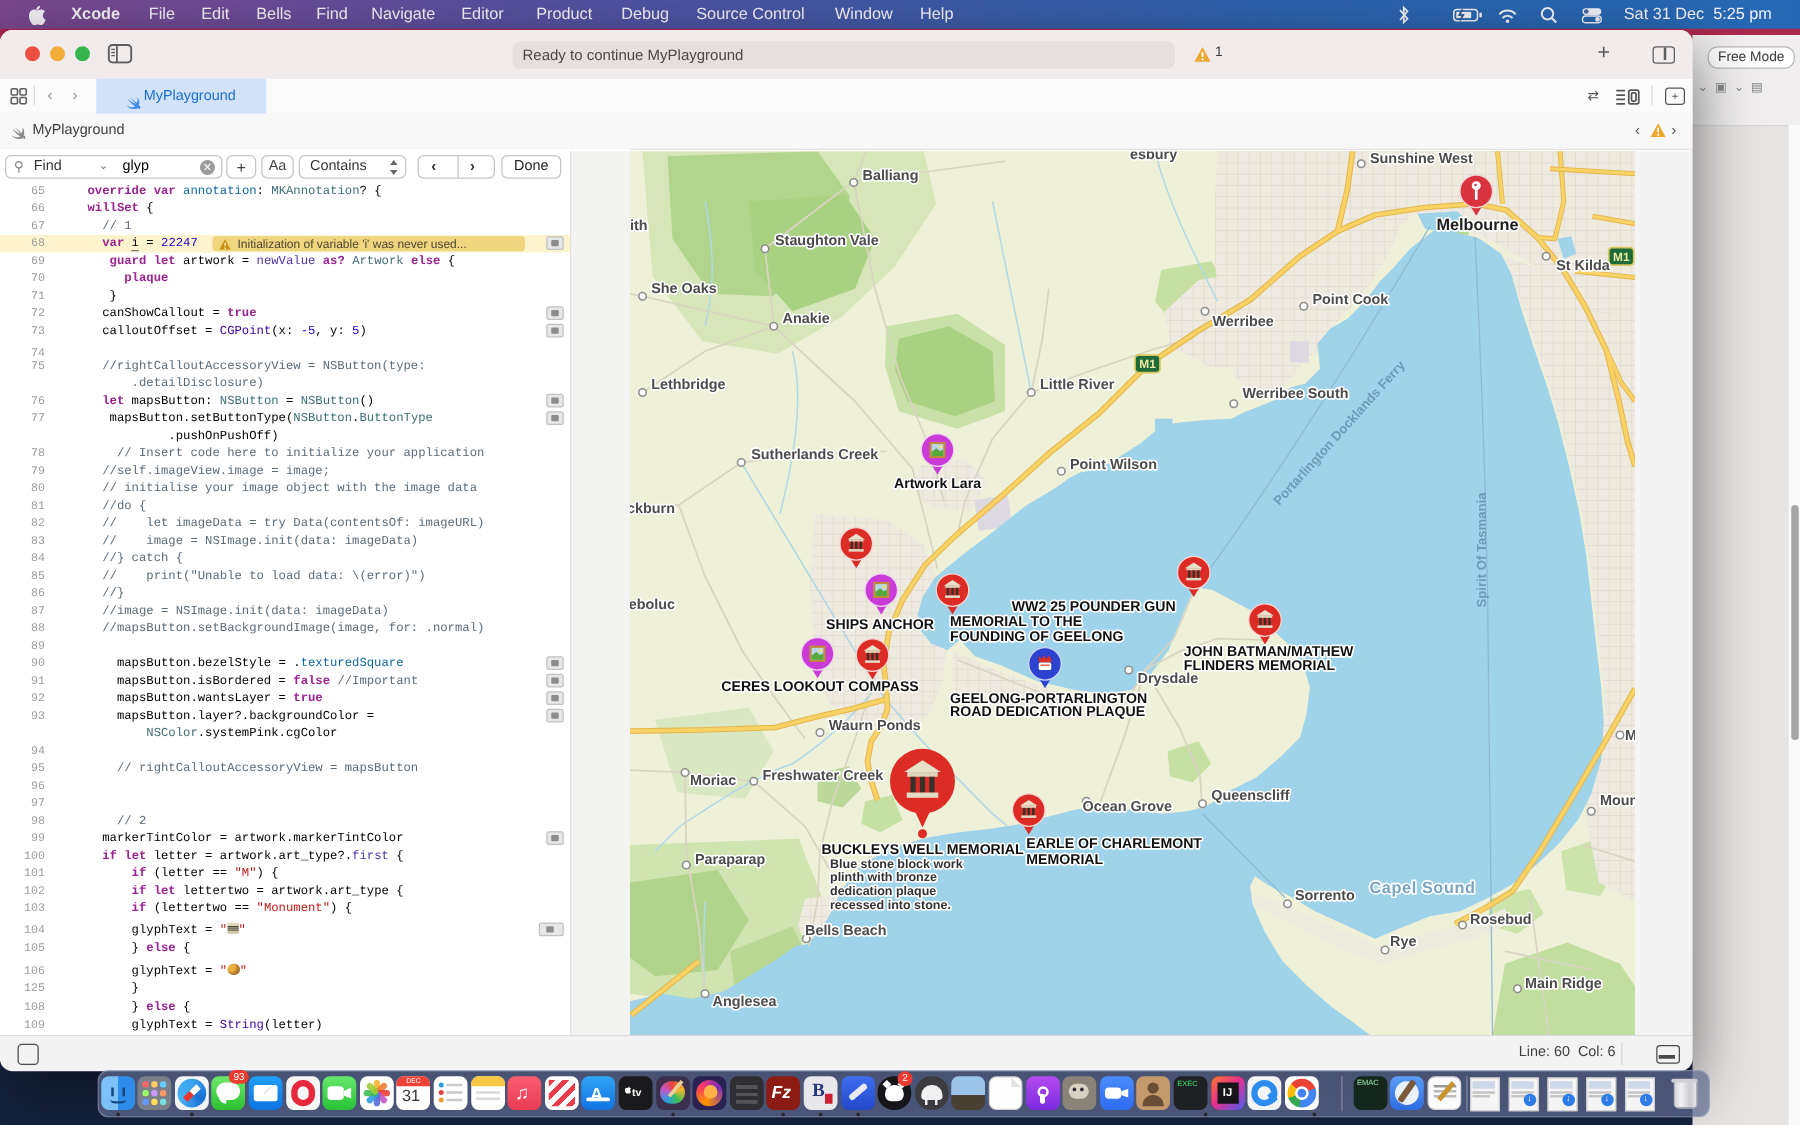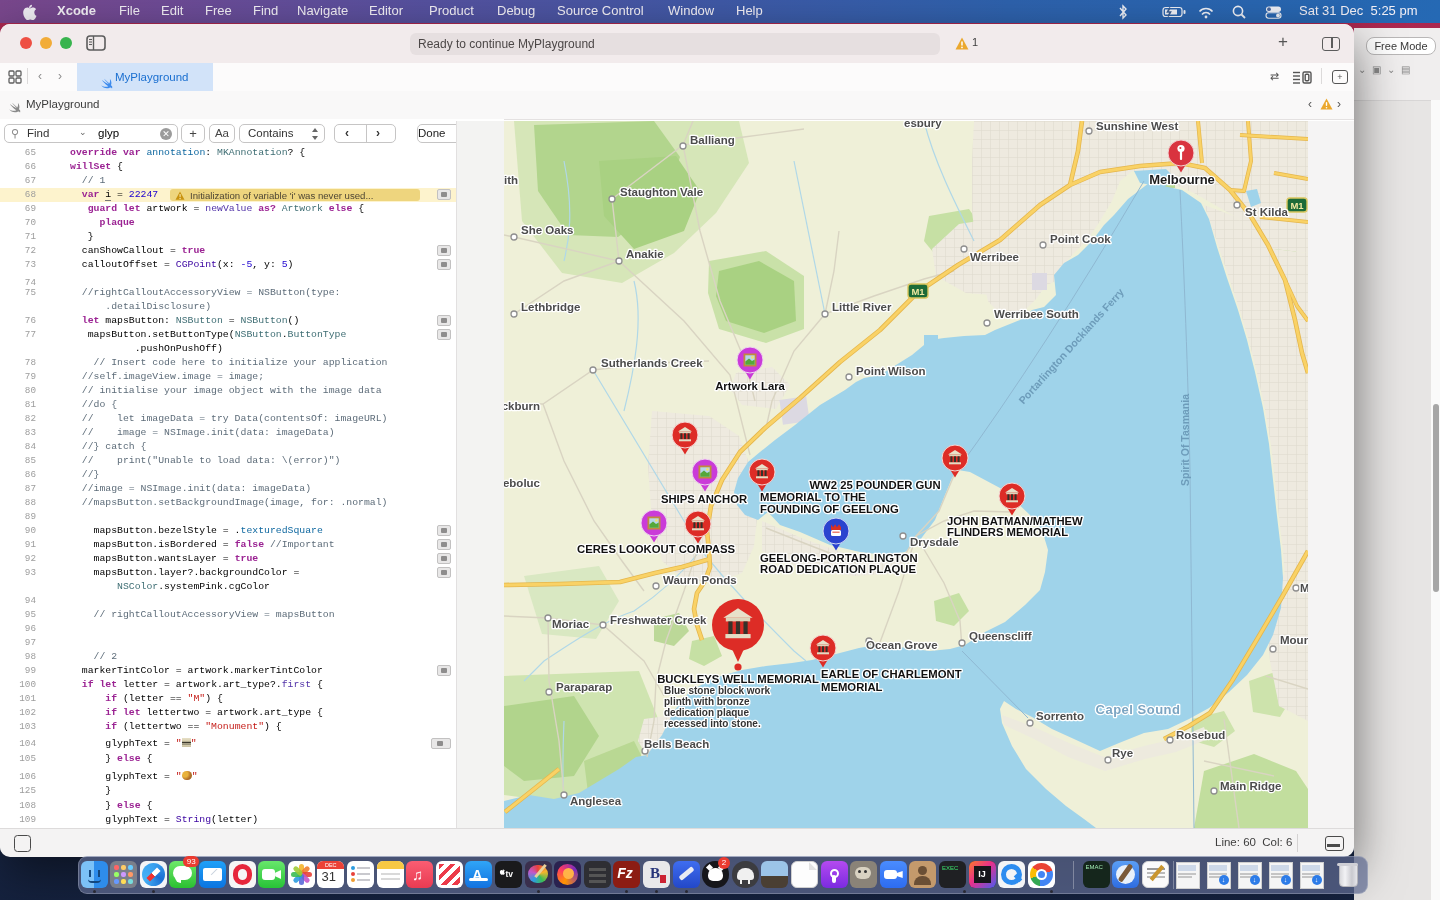--- a/index.html
+++ b/index.html
@@ -42,21 +42,21 @@
 <body>
 
 <div class="mb">
   <svg style="position:absolute;left:23px;top:4px;" width="14" height="16" viewBox="0 0 14 16">
       <path fill="#f0edf4" d="M11.3,8.4c0-2.1,1.7-3.1,1.8-3.2c-1-1.4-2.5-1.6-3-1.6c-1.3-.1-2.5.75-3.1.75C6.4,4.35,5.4,3.6,4.3,3.6C2.9,3.65,1.6,4.45,.9,5.7c-1.5,2.5-.4,6.3,1,8.4c.7,1,1.5,2.1,2.6,2.05c1-.05,1.4-.65,2.7-.65c1.3,0,1.6.65,2.7.65c1.1,0,1.8-1,2.5-2c.8-1.2,1.1-2.3,1.1-2.35C13.5,11.8,11.3,11,11.3,8.4z"></path>
       <path fill="#f0edf4" d="M9.2,2.2c.55-.7.95-1.65.85-2.6C9.2-.35,8.2.15,7.6.85C7.1,1.45,6.6,2.4,6.7,3.35C7.65,3.4,8.6,2.9,9.2,2.2z" transform="translate(0,1) scale(0.9)"></path>
     </svg>
   <span style="left:57px;font-weight:bold;">Xcode</span>
   <span style="left:119px;">File</span>
   <span style="left:161px;">Edit</span>
-  <span style="left:205px;">Free</span>
+  <span style="left:205px;">Bells</span>
   <span style="left:253px;">Find</span>
   <span style="left:297px;">Navigate</span>
   <span style="left:369px;">Editor</span>
   <span style="left:429px;">Product</span>
   <span style="left:497px;">Debug</span>
   <span style="left:557px;">Source Control</span>
   <span style="left:668px;">Window</span>
   <span style="left:736px;">Help</span>
   <span style="left:1299px;">Sat 31 Dec&nbsp; 5:25 pm</span>
   <svg style="position:absolute;left:1118px;top:4px;" width="200" height="16" viewBox="0 0 200 16">
@@ -169,21 +169,21 @@
     <div class="fbox" style="left:209px;width:26px;text-align:center;font-size:11.5px;color:#444;line-height:17px;">Aa</div>
     <div class="fbox" style="left:239px;width:86px;font-size:11.5px;color:#333;line-height:17px;"><span style="margin-left:8px;">Contains</span><svg style="position:absolute;right:5px;top:3px;" width="8" height="12" viewBox="0 0 8 12">
           <path d="M4,0 L7,4 H1 Z" fill="#666"></path>
           <path d="M4,12 L7,8 H1 Z" fill="#666"></path>
         </svg></div>
     <div class="fbox" style="left:334px;width:62px;">
       <span style="position:absolute;left:10px;top:1px;color:#333;font-size:12px;font-weight:bold;">‹</span>
       <span style="position:absolute;left:31px;top:0;width:1px;height:17px;background:#c6c5c5;"></span>
       <span style="position:absolute;left:41px;top:1px;color:#333;font-size:12px;font-weight:bold;">›</span>
     </div>
-    <div class="fbox" style="left:417px;width:48px;text-align:left;font-size:11.5px;color:#222;line-height:17px;">Done</div>
+    <div class="fbox" style="left:401px;width:48px;text-align:center;font-size:11.5px;color:#222;line-height:17px;">Done</div>
   </div>
   <div class="edit" id="editor">
 <div style="position:absolute;left:0;top:40px;width:456px;height:14px;background:#fdf3cd;"></div>
 <div style="position:absolute;left:170px;top:41px;width:250px;height:12px;background:#eed57e;border-radius:3px;">
 <svg style="position:absolute;left:5px;top:2px;" width="10" height="9" viewBox="0 0 13 12">
           <path d="M6.5,0.5 L12.5,11.5 H0.5 Z" fill="#c8920f"></path>
           <rect x="5.8" y="4" width="1.6" height="4.2" rx="0.8" fill="#f6e3a4"></rect>
           <circle cx="6.6" cy="10" r="1" fill="#f6e3a4"></circle>
         </svg>
 <span style="position:absolute;left:20px;top:0.5px;font-size:9.6px;color:#4e4634;font-family:'Liberation Sans',sans-serif;">Initialization of variable 'i' was never used...</span>

